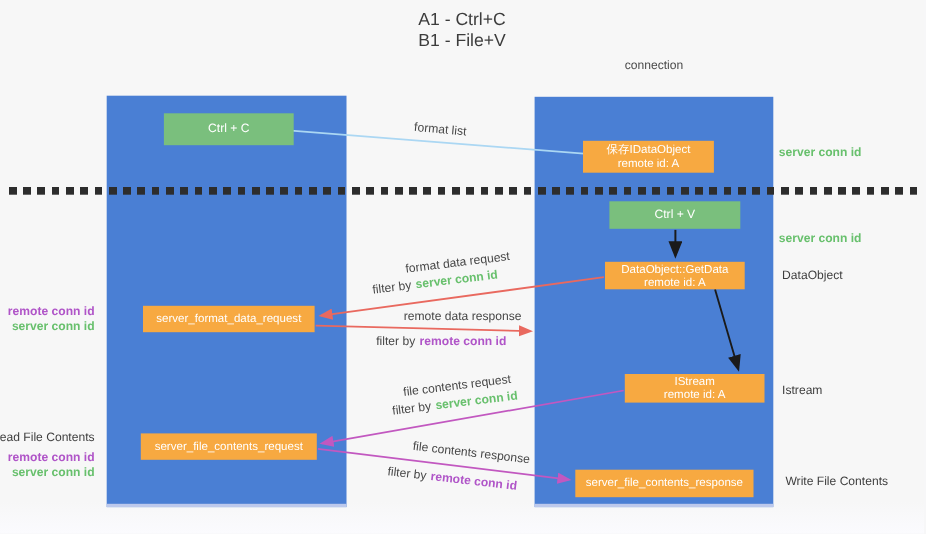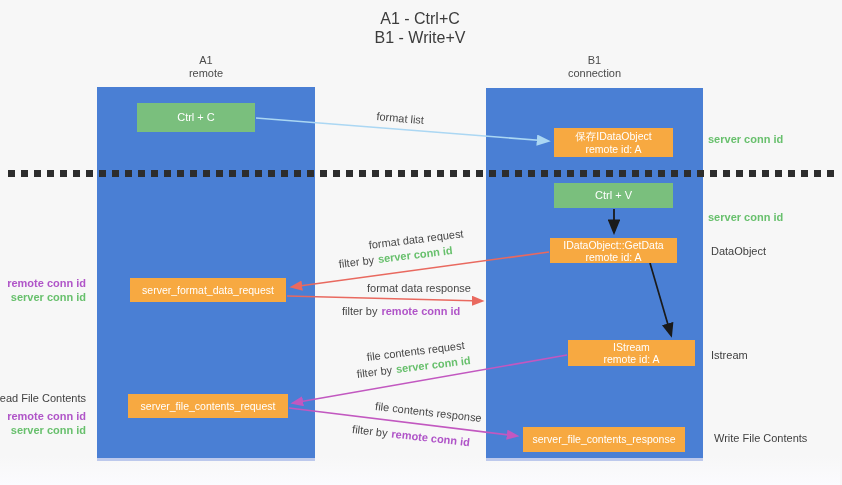--- a/index.html
+++ b/index.html
@@ -32,22 +32,22 @@
     background:repeating-linear-gradient(90deg,#2d2d2d 0 7px,transparent 7px 13px);
   }
   svg.arrows{position:absolute;left:0;top:0;z-index:4;}
   .node{
     position:absolute;z-index:5;color:#fff;display:flex;
     flex-direction:column;align-items:center;justify-content:center;
     text-align:center;font-size:10.5px;line-height:12.5px;
   }
   .node.green{background:#7abf7d;}
   .node.orange{background:#f7a941;}
-  #n-ctrl-c{left:137px;top:103px;width:118px;height:29px;font-size:11px;}
-  #n-save{left:554px;top:128px;width:119px;height:29px;}
+  #n-ctrl-c{left:149px;top:103px;width:118px;height:29px;font-size:11px;}
+  #n-save{left:530px;top:128px;width:119px;height:29px;}
   #n-ctrl-v{left:554px;top:183px;width:119px;height:25px;font-size:11px;justify-content:center;}
   #n-getdata{left:550px;top:238px;width:127px;height:25px;line-height:12px;}
   #n-fmt-req{left:130px;top:278px;width:156px;height:24px;}
   #n-fmt-resp{left:487px;top:289px;width:157px;height:26px;}
   #n-istream{left:568px;top:340px;width:127px;height:26px;}
   #n-file-req{left:128px;top:394px;width:160px;height:24px;}
   #n-file-resp{left:523px;top:427px;width:162px;height:25px;}
   .flabel{
     position:absolute;z-index:6;font-size:11px;color:#474747;white-space:nowrap;
     transform-origin:left top;
@@ -76,29 +76,24 @@
   #sr-istream{left:711px;top:349px;}
   #sr-write{left:714px;top:432px;}
 </style>
 </head>
 <body>
 
 <div class="canvas">
 
   <div class="title">
     <div>A1 - Ctrl+C</div>
-    <div>B1 - Write+V</div>
-  </div>
-
-  <div class="lane-hdr" id="hdr-left">
-    <div>A1</div>
-    <div>remote</div>
-  </div>
+    <div>B1 - File+V</div>
+  </div>
+
   <div class="lane-hdr" id="hdr-right">
-    <div>B1</div>
     <div>connection</div>
   </div>
 
   <div class="lane" id="lane-left"></div>
   <div class="lane" id="lane-right"></div>
 
   <div class="dotted"></div>
 
   <svg class="arrows" width="842" height="485">
     <defs>
@@ -145,21 +140,21 @@
   <div class="node orange" id="n-save">
     <div>保存IDataObject</div>
     <div>remote id: A</div>
   </div>
 
   <div class="node green" id="n-ctrl-v">
     <div>Ctrl + V</div>
   </div>
 
   <div class="node orange" id="n-getdata">
-    <div>IDataObject::GetData</div>
+    <div>DataObject::GetData</div>
     <div>remote id: A</div>
   </div>
 
   <div class="node orange" id="n-fmt-req">
     <div>server_format_data_request</div>
   </div>
 
 
   <div class="node orange" id="n-istream">
     <div>IStream</div>
@@ -174,21 +169,21 @@
     <div>server_file_contents_response</div>
   </div>
 
   <div class="flabel" id="fl-format-list">format list</div>
 
   <div class="flabel" id="fl-fmt-req">format data request</div>
   <div class="flabel" id="fl-filter1">
     <span>filter by</span><span class="key green-t">server conn id</span>
   </div>
 
-  <div class="flabel" id="fl-fmt-resp">format data response</div>
+  <div class="flabel" id="fl-fmt-resp">remote data response</div>
   <div class="flabel" id="fl-filter2">
     <span>filter by</span><span class="key purple-t">remote conn id</span>
   </div>
 
   <div class="flabel" id="fl-file-req">file contents request</div>
   <div class="flabel" id="fl-filter3">
     <span>filter by</span><span class="key green-t">server conn id</span>
   </div>
 
   <div class="flabel" id="fl-file-resp">file contents response</div>

